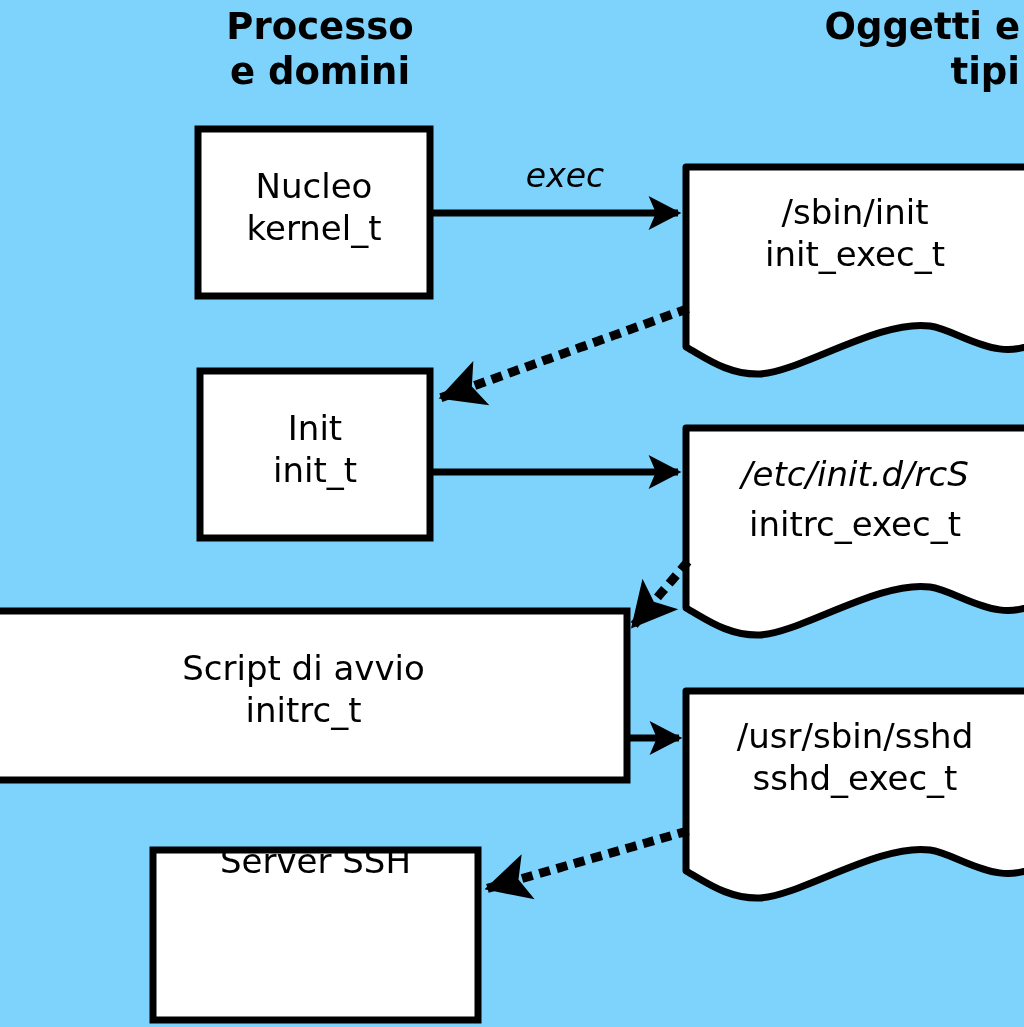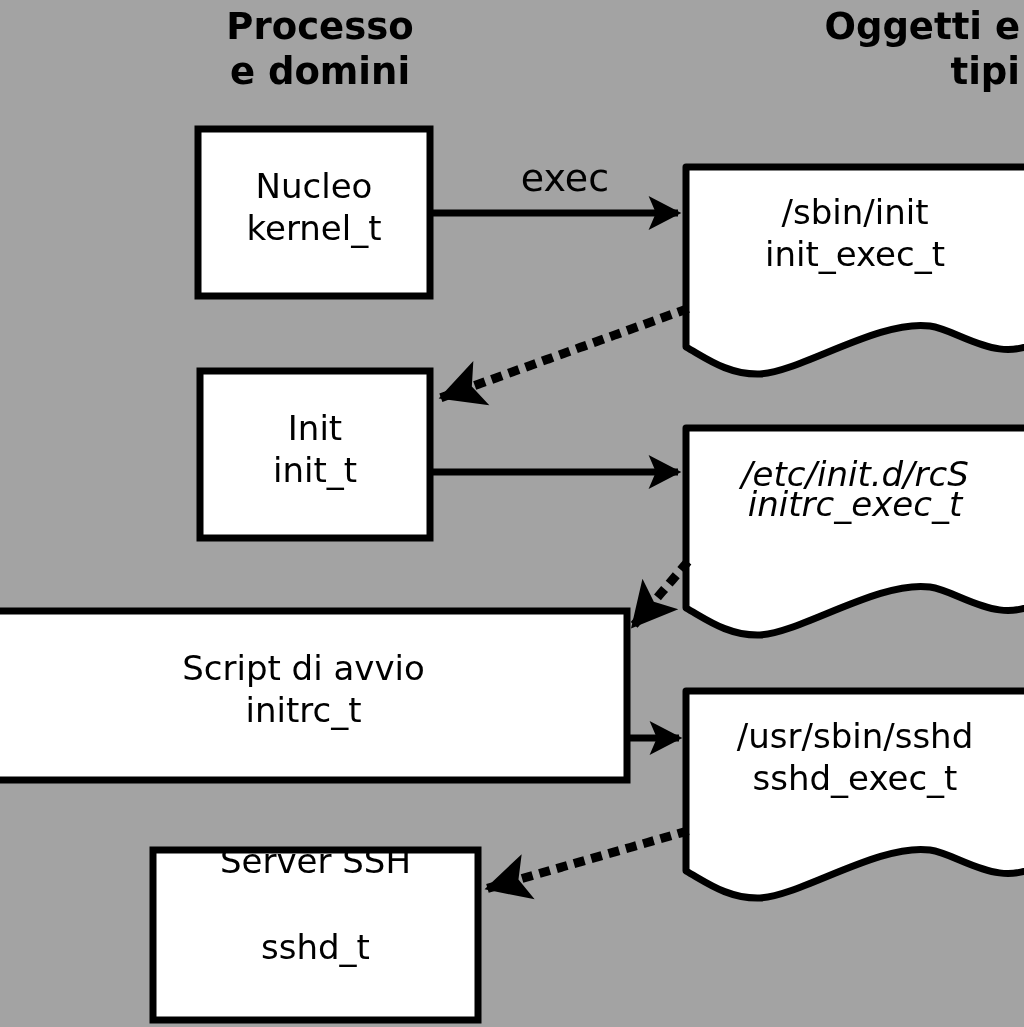--- a/index.html
+++ b/index.html
@@ -8,21 +8,21 @@
     padding: 0;
     background: #ffffff;
   }
   body {
     font-family: "DejaVu Sans", "Liberation Sans", sans-serif;
   }
   #diagram-root {
     position: relative;
     width: 1024px;
     height: 1027px;
-    background: #a3a3a3;
+    background: #7dd3fc;
     overflow: hidden;
   }
   #diagram-svg {
     position: absolute;
     top: 0;
     left: 0;
     width: 1024px;
     height: 1027px;
   }
   .col-heading {
@@ -41,24 +41,25 @@
     position: absolute;
     font-size: 34px;
     line-height: 1.18;
     text-align: center;
     color: #000000;
     white-space: pre-line;
     pointer-events: none;
   }
   .edge-label {
     position: absolute;
-    font-size: 38px;
+    font-size: 33px;
     line-height: 1.1;
     text-align: center;
     color: #000000;
+    font-style: italic;
   }
   .hit {
     position: absolute;
     background: transparent;
   }
 </style>
 </head>
 <body>
 
 <div id="diagram-root">
@@ -118,27 +119,26 @@
   <div class="node-label" style="left:198px; top:166px; width:232px;">Nucleo</div>
   <div class="node-label" style="left:198px; top:208px; width:232px;">kernel_t</div>
 
   <div class="node-label" style="left:200px; top:408px; width:230px;">Init</div>
   <div class="node-label" style="left:200px; top:450px; width:230px;">init_t</div>
 
   <div class="node-label" style="left:-20px; top:648px; width:647px;">Script di avvio</div>
   <div class="node-label" style="left:-20px; top:690px; width:647px;">initrc_t</div>
 
   <div class="node-label" style="left:153px; top:841px; width:325px;">Server SSH</div>
-  <div class="node-label" style="left:153px; top:927px; width:325px;">sshd_t</div>
 
   <div class="node-label" style="left:686px; top:192px; width:338px;">/sbin/init</div>
   <div class="node-label" style="left:686px; top:234px; width:338px;text-align:center;">init_exec_t</div>
 
   <div class="node-label" style="left:686px; top:454px; width:338px;font-style:italic;">/etc/init.d/rcS</div>
-  <div class="node-label" style="left:686px; top:484px; width:338px;font-style:italic;">initrc_exec_t</div>
+  <div class="node-label" style="left:686px; top:504px; width:338px;">initrc_exec_t</div>
 
   <div class="node-label" style="left:686px; top:758px; width:338px;">sshd_exec_t</div>
   <div class="node-label" style="left:686px; top:716px; width:338px;">/usr/sbin/sshd</div>
 
   <div class="edge-label" style="left:455px; top:158px; width:220px;">exec</div>
 
   <div class="hit" style="left:198px; top:129px; width:232px; height:167px;"></div>
   <div class="hit" style="left:200px; top:371px; width:230px; height:167px;"></div>
   <div class="hit" style="left:0px; top:611px; width:627px; height:169px;"></div>
   <div class="hit" style="left:153px; top:850px; width:325px; height:170px;"></div>

